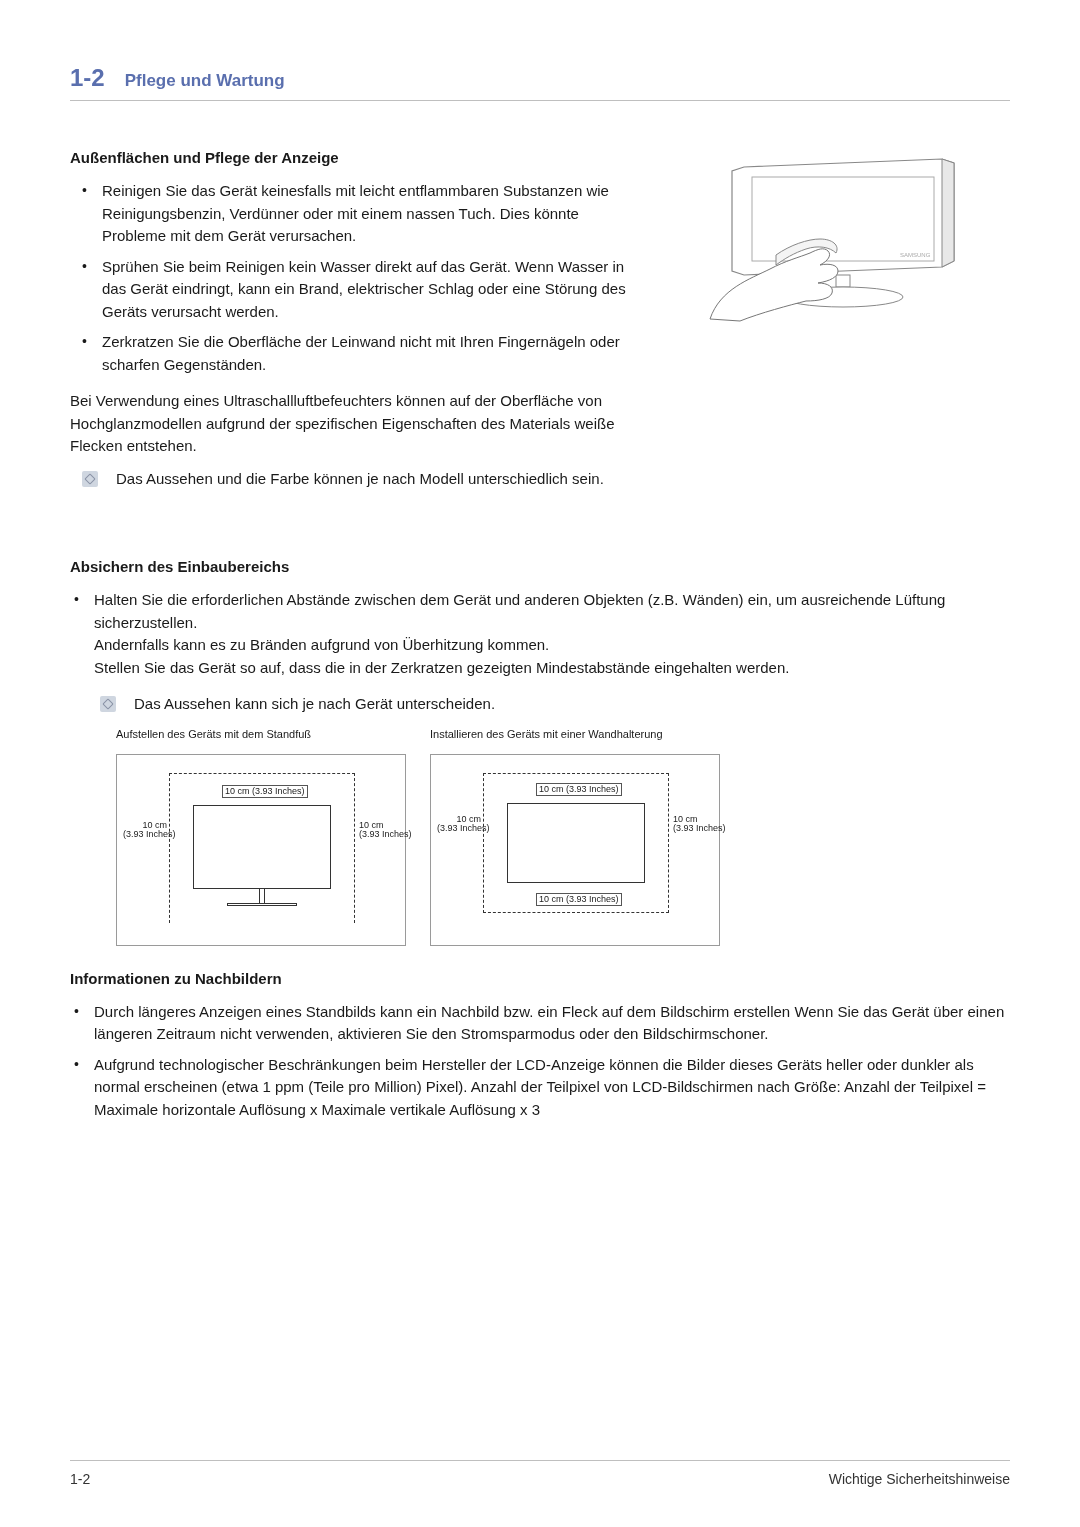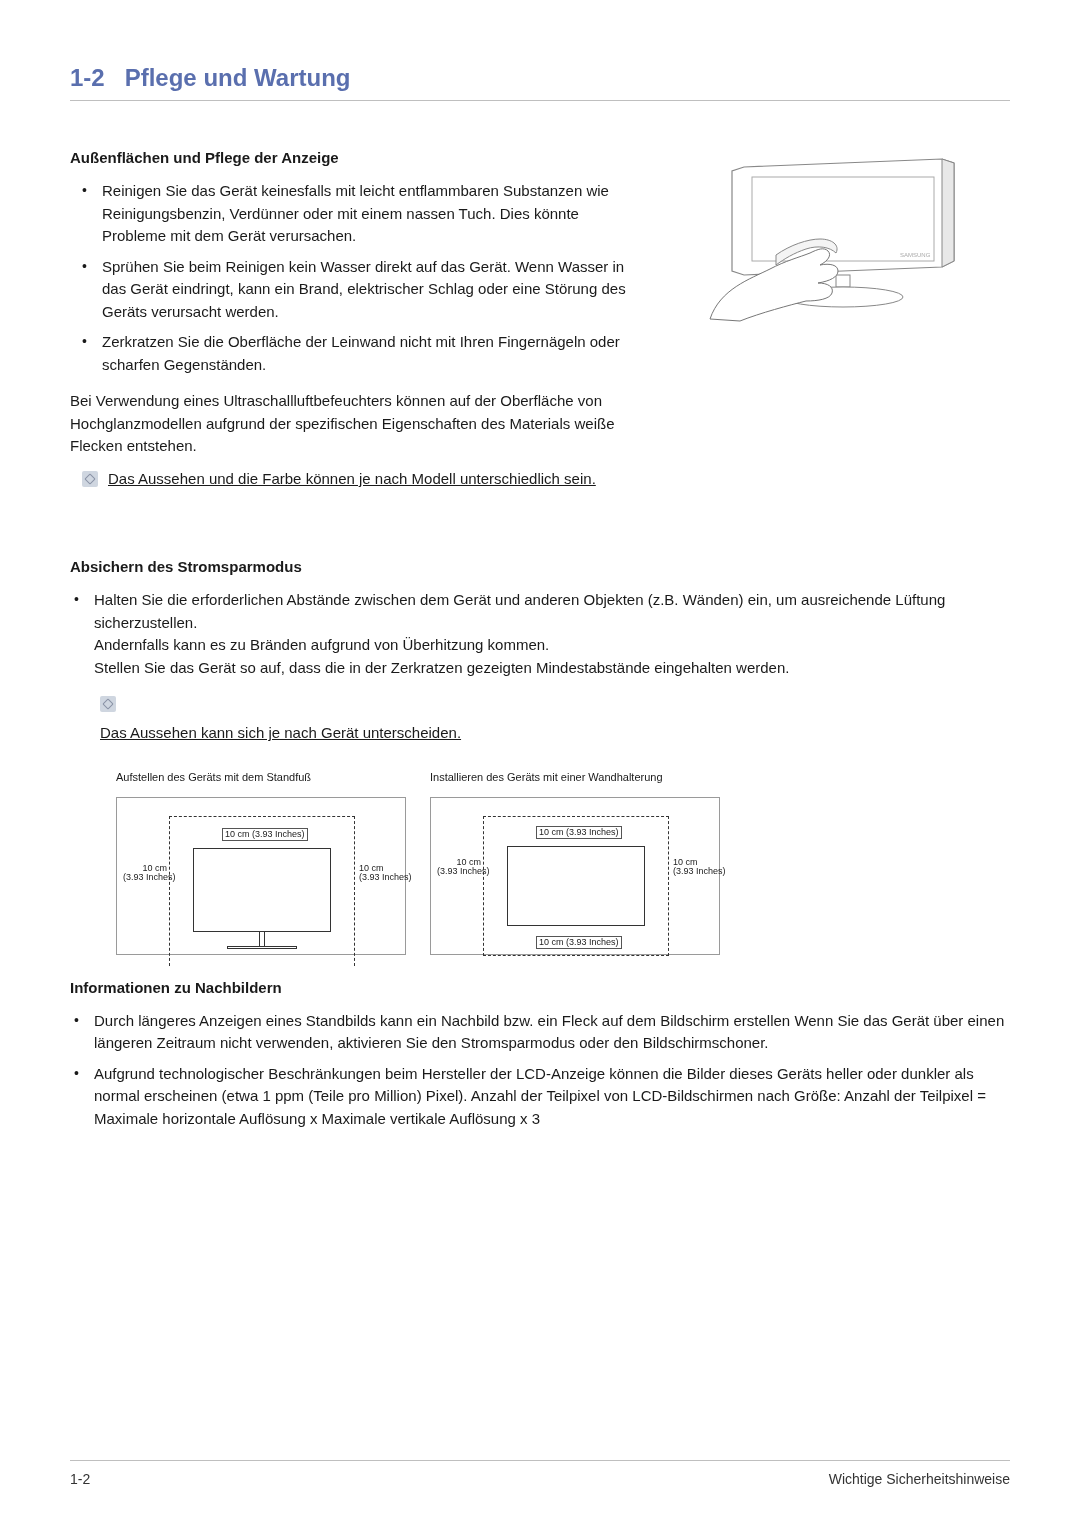--- a/index.html
+++ b/index.html
@@ -22,21 +22,21 @@
     padding-bottom: 8px;
     margin-bottom: 28px;
   }
   .sec-num {
     color: #5a6fae;
     font-size: 24px;
     font-weight: 700;
   }
   .sec-title {
     color: #5a6fae;
-    font-size: 24px;
+    font-size: 17px;
     font-weight: 700;
     text-align: center;
   }
   .subhead {
     font-weight: 700;
     font-size: 15px;
     margin-bottom: 14px;
   }
   .body-text {
     font-size: 15px;
@@ -73,25 +73,24 @@
   
   .monitor-figure {
     width: 300px;
     height: 180px;
     position: relative;
     margin-left: auto;
   }
   .note-row {
     display: flex;
     align-items: flex-start;
-    gap: 10px;
+    gap: 18px;
     padding-left: 12px;
     margin-top: 6px;
     margin-bottom: 8px;
-    text-decoration: underline;
   }
   .note-icon {
     width: 16px; height: 16px;
     background: #cfd6e0;
     border-radius: 2px;
     flex: 0 0 16px;
     margin-top: 3px;
     position: relative;
   }
   .note-icon::after {
@@ -109,21 +108,21 @@
     gap: 24px;
     margin: 10px 0 24px 46px;
   }
   .diagram-col { width: 290px; }
   .diagram-caption {
     font-size: 11px;
     margin-bottom: 14px;
   }
   .diagram-box {
     width: 290px;
-    height: 158px;
+    height: 192px;
     border: 1px solid #9a9a9a;
     position: relative;
     background: #fff;
   }
   .dashed-rect {
     position: absolute;
     border: 1px dashed #333;
   }
   .solid-rect {
     position: absolute;
@@ -205,29 +204,29 @@
 
           <path d="M20 170 C 30 140, 60 130, 80 120 C 95 112, 110 108, 120 104 C 128 100, 134 98, 138 102 C 142 106, 138 112, 130 116 C 140 114, 148 116, 148 122 C 148 128, 140 132, 128 134 C 138 134, 144 138, 142 144 C 140 150, 128 152, 116 152 C 100 156, 70 164, 50 172 Z" fill="#fff" stroke="#777" stroke-width="1"></path>
           <path d="M86 106 C 100 96, 118 90, 130 90 C 142 90, 150 96, 146 104 C 140 98, 128 96, 116 100 C 104 104, 94 110, 86 116 Z" fill="#f4f4f4" stroke="#888" stroke-width="1"></path>
         </svg>
       </div>
     </div>
   </div>
 
   <div class="section-gap"></div>
 
-  <div class="subhead">Absichern des Stromsparmodus</div>
+  <div class="subhead">Absichern des Einbaubereichs</div>
   <ul class="bullets" style="padding-left:20px;">
     <li>
       <span>Halten Sie die erforderlichen Abstände zwischen dem Gerät und anderen Objekten (z.B. Wänden) ein, um ausreichende Lüftung sicherzustellen.</span><br>
       <span>Andernfalls kann es zu Bränden aufgrund von Überhitzung kommen.</span><br>
       <span>Stellen Sie das Gerät so auf, dass die in der Zerkratzen gezeigten Mindestabstände eingehalten werden.</span>
     </li>
   </ul>
-  <div class="note-row" style="padding-left:30px; margin-bottom:26px;flex-direction:column;">
+  <div class="note-row" style="padding-left:30px; margin-bottom:12px;">
     <span class="note-icon"></span>
     <span class="note-text">Das Aussehen kann sich je nach Gerät unterscheiden.</span>
   </div>
 
   <div class="diagrams-row">
 
     <div class="diagram-col">
       <div class="diagram-caption">Aufstellen des Geräts mit dem Standfuß</div>
       <div class="diagram-box">
         <div class="dashed-rect" style="left:52px; top:18px; width:186px; height:150px; border-bottom:none;"></div>

